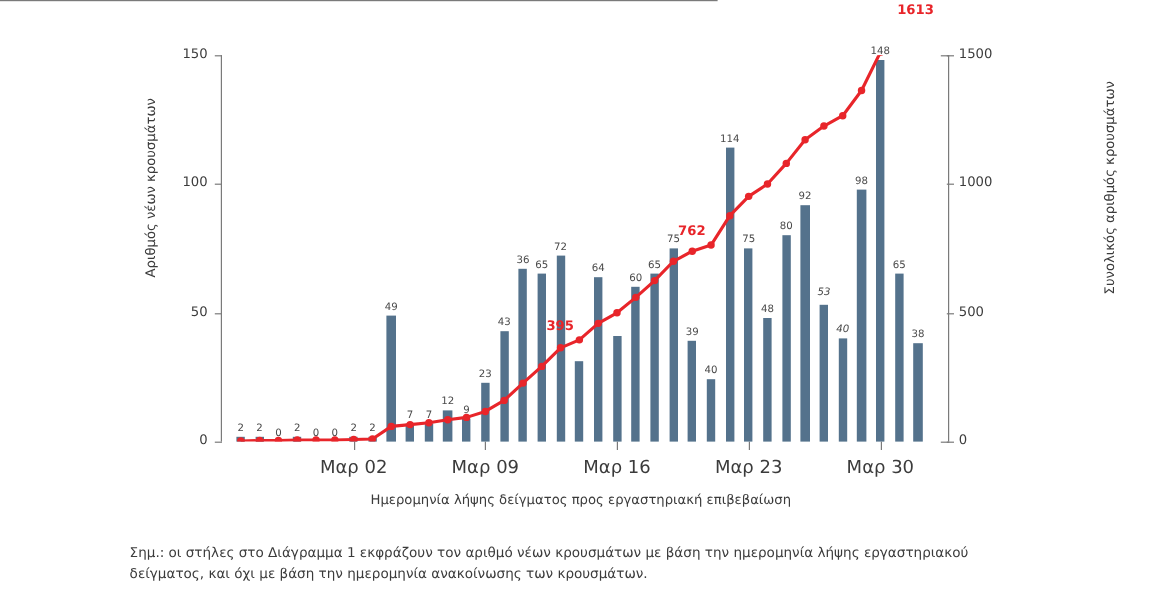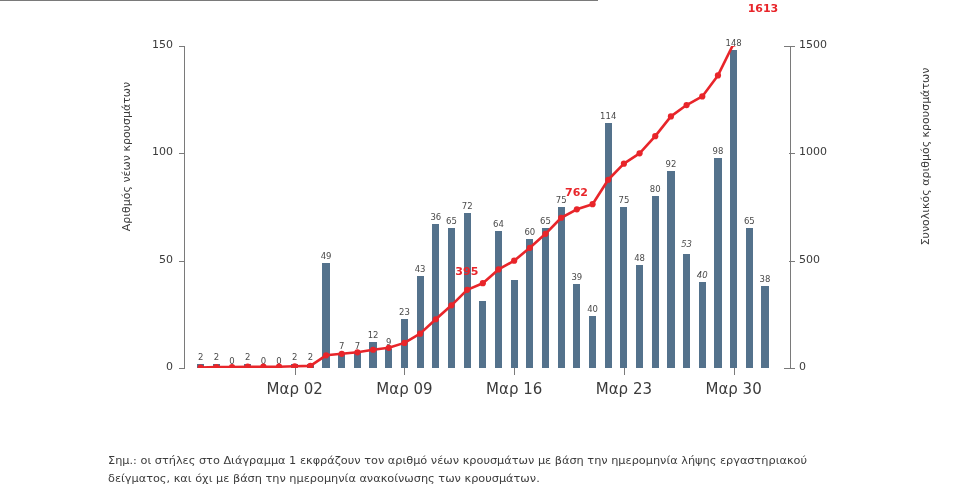--- a/index.html
+++ b/index.html
@@ -104,20 +104,21 @@
   <div id="plot-area">
     <div id="plot-bg"></div>
   </div>
 
   <div id="y-axis-left"></div>
   <div id="y-axis-right"></div>
   <div id="x-axis-line"></div>
 
   <div id="ytitle-left">Αριθμός νέων κρουσμάτων</div>
   <div id="ytitle-right">Συνολικός αριθμός κρουσμάτων</div>
+  <div id="xtitle">Ημερομηνία λήψης δείγματος προς εργαστηριακή επιβεβαίωση</div>
 
   <div id="ticks-left">
       <div class="ytick-mark-l" style="left: 179px; top: 368px;"></div>
       <div class="ylabel-left" style="left: 133px; top: 360px;">0</div>
       <div class="ytick-mark-l" style="left: 179px; top: 260.667px;"></div>
       <div class="ylabel-left" style="left: 133px; top: 252.667px;">50</div>
       <div class="ytick-mark-l" style="left: 179px; top: 153.333px;"></div>
       <div class="ylabel-left" style="left: 133px; top: 145.333px;">100</div>
       <div class="ytick-mark-l" style="left: 179px; top: 46px;"></div>
       <div class="ylabel-left" style="left: 133px; top: 38px;">150</div>

